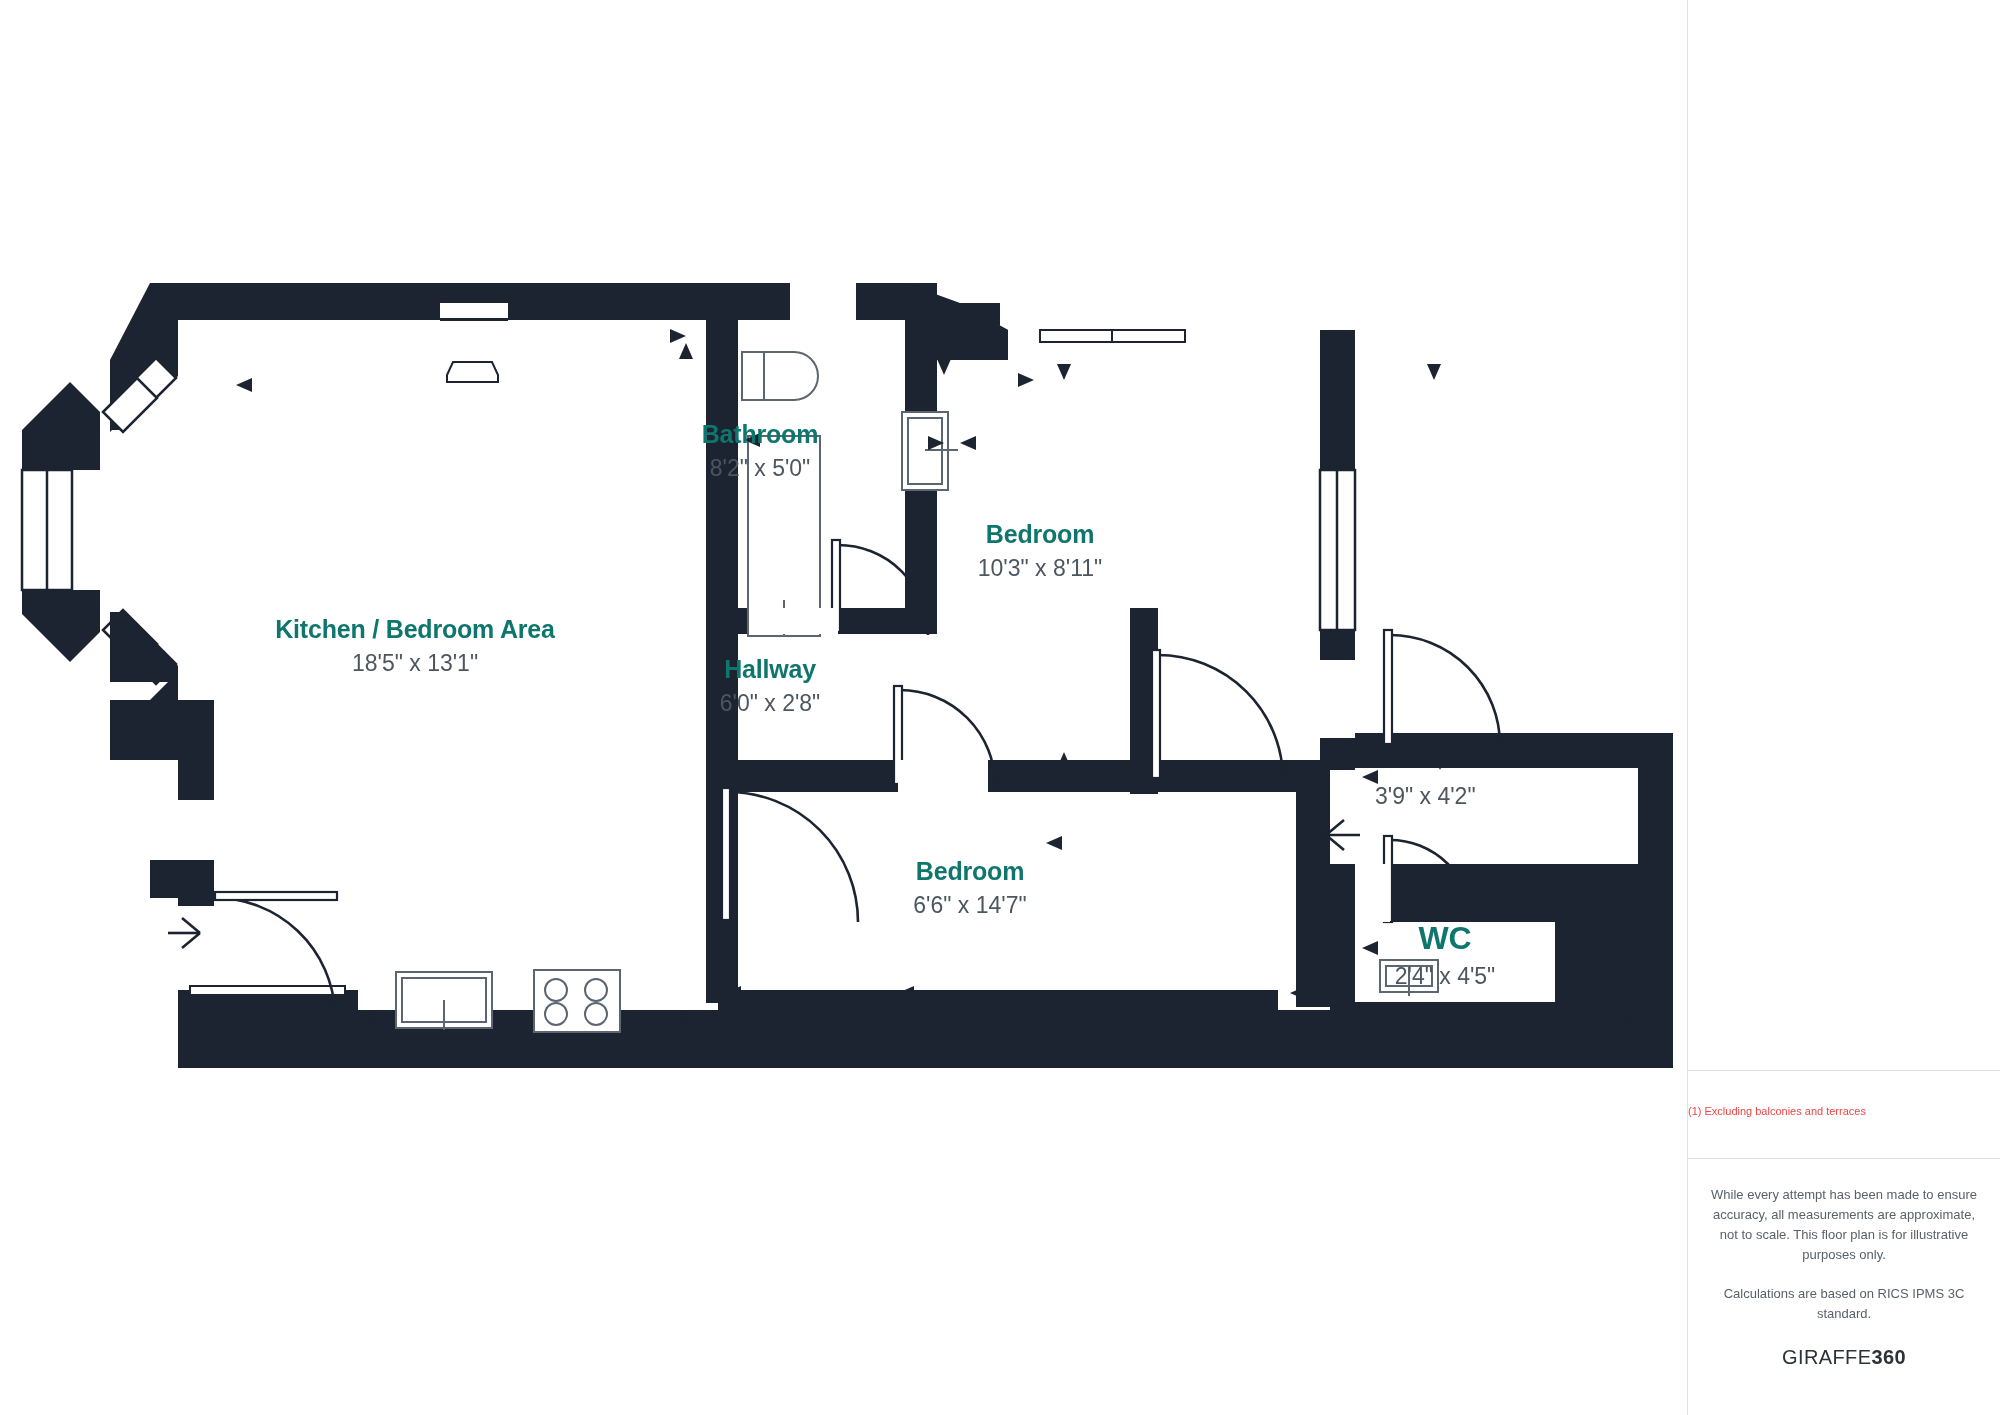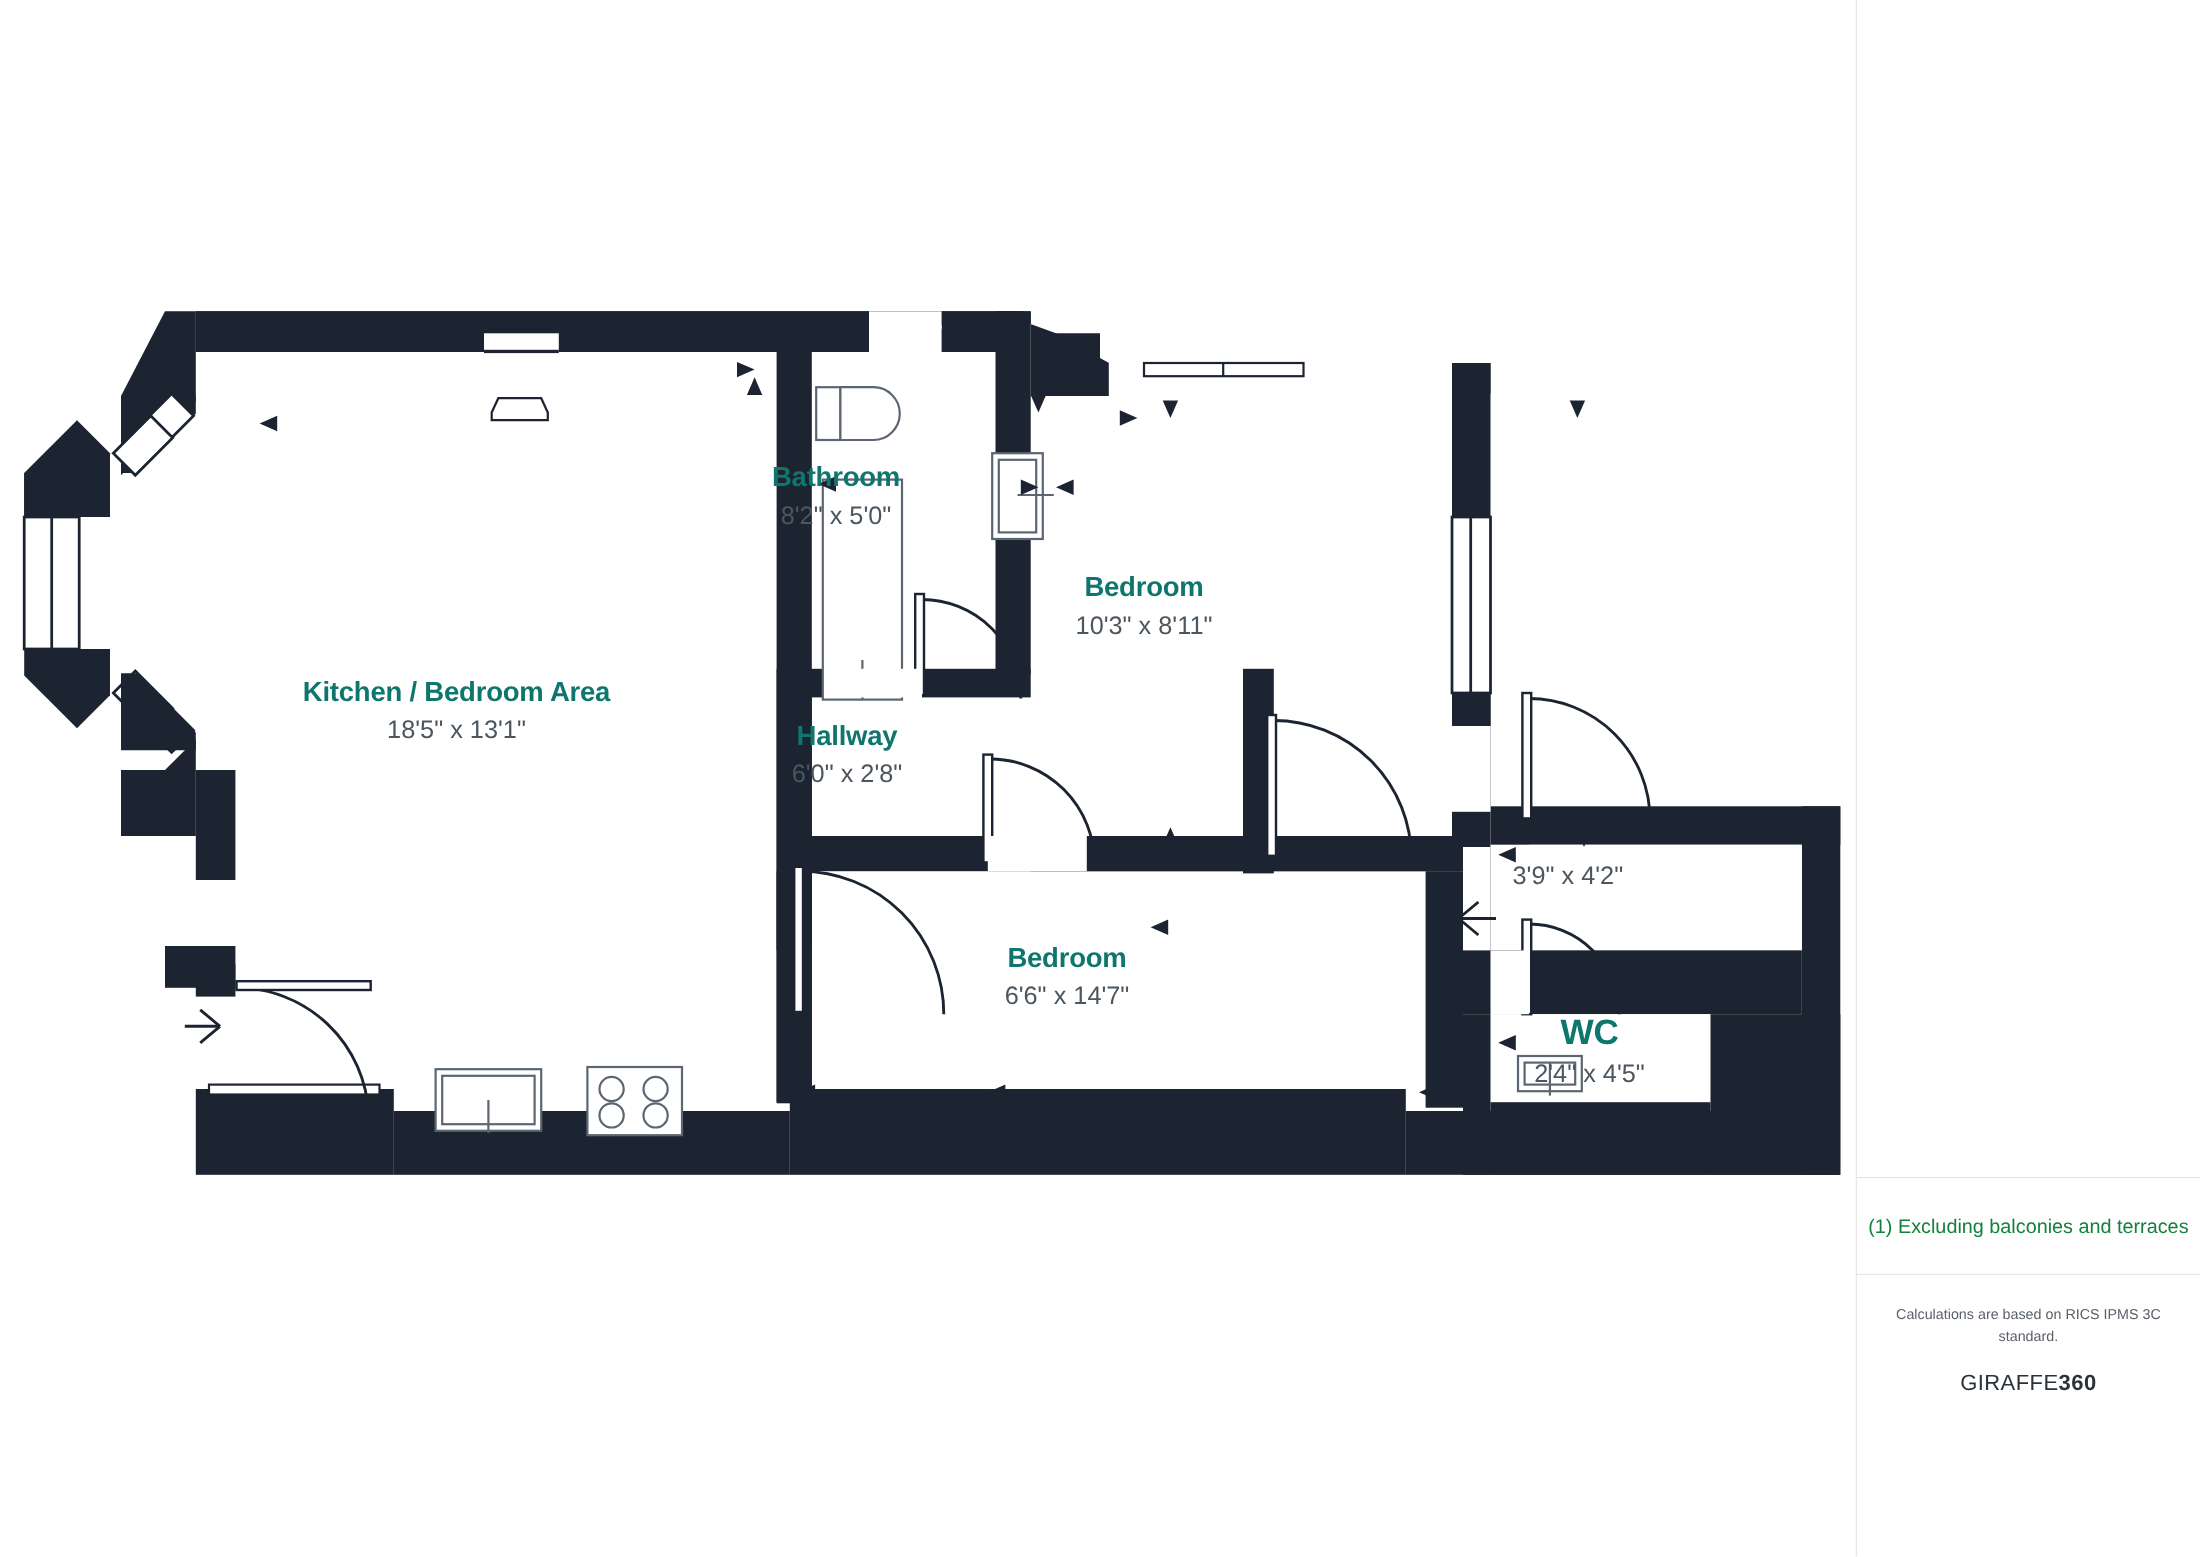--- a/index.html
+++ b/index.html
@@ -64,23 +64,23 @@
   .area-value sup {
     font-size: 11px;
     vertical-align: super;
   }
 
   .note-excluding {
     position: absolute;
     top: 1105px;
     left: 0;
     width: 100%;
-    text-align: center;
-    font-size: 18px;
-    color: #15803d;
+    text-align: left;
+    font-size: 11px;
+    color: #ef4444;
   }
 
   .disclaimer {
     position: absolute;
     top: 1185px;
     left: 0;
     width: 100%;
     text-align: center;
     font-size: 13px;
     line-height: 1.55;
@@ -488,19 +488,20 @@
   <div id="side-panel">
 
 
     <div class="panel-divider" style="top:1070px;"></div>
 
     <div class="note-excluding">(1) Excluding balconies and terraces</div>
 
     <div class="panel-divider" style="top:1158px;"></div>
 
     <div class="disclaimer">
+      <p>While every attempt has been made to ensure accuracy, all measurements are approximate, not to scale. This floor plan is for illustrative purposes only.</p>
       <p>Calculations are based on RICS IPMS 3C standard.</p>
       <div class="brand"><span>GIRAFFE</span><span class="brand-strong">360</span></div>
     </div>
 
   </div>
 
 </div>
 
 </body></html>

